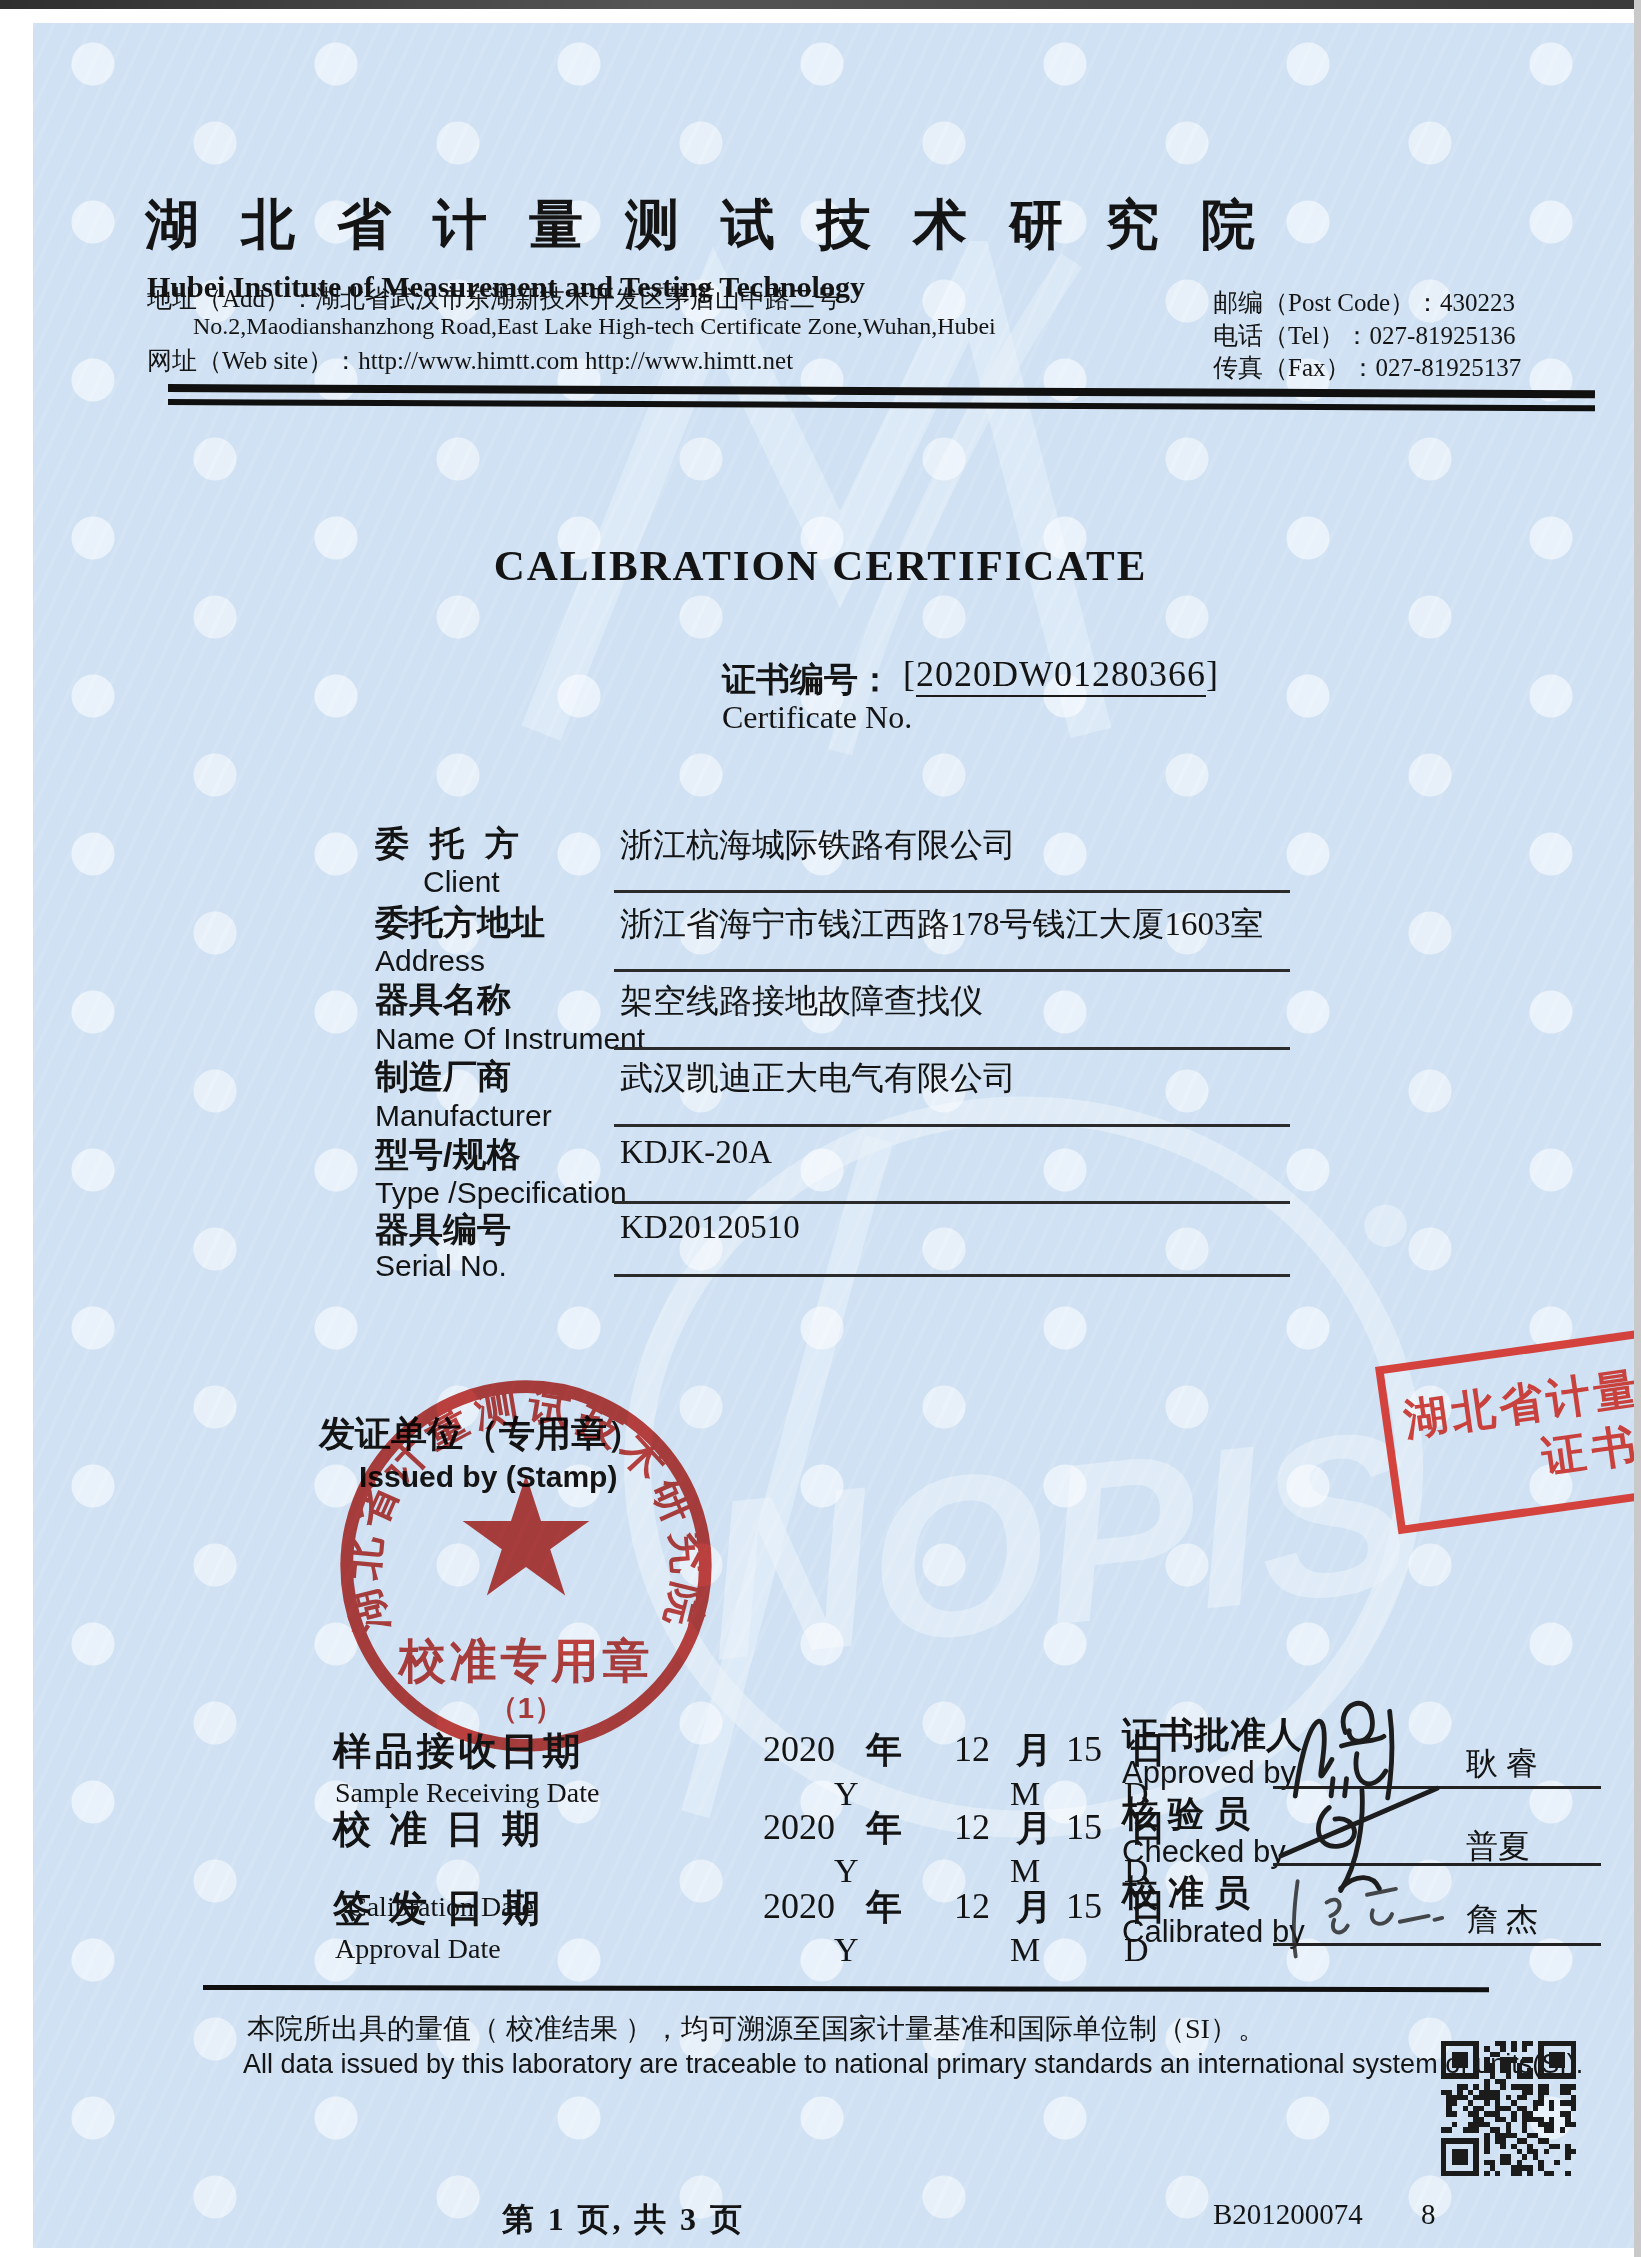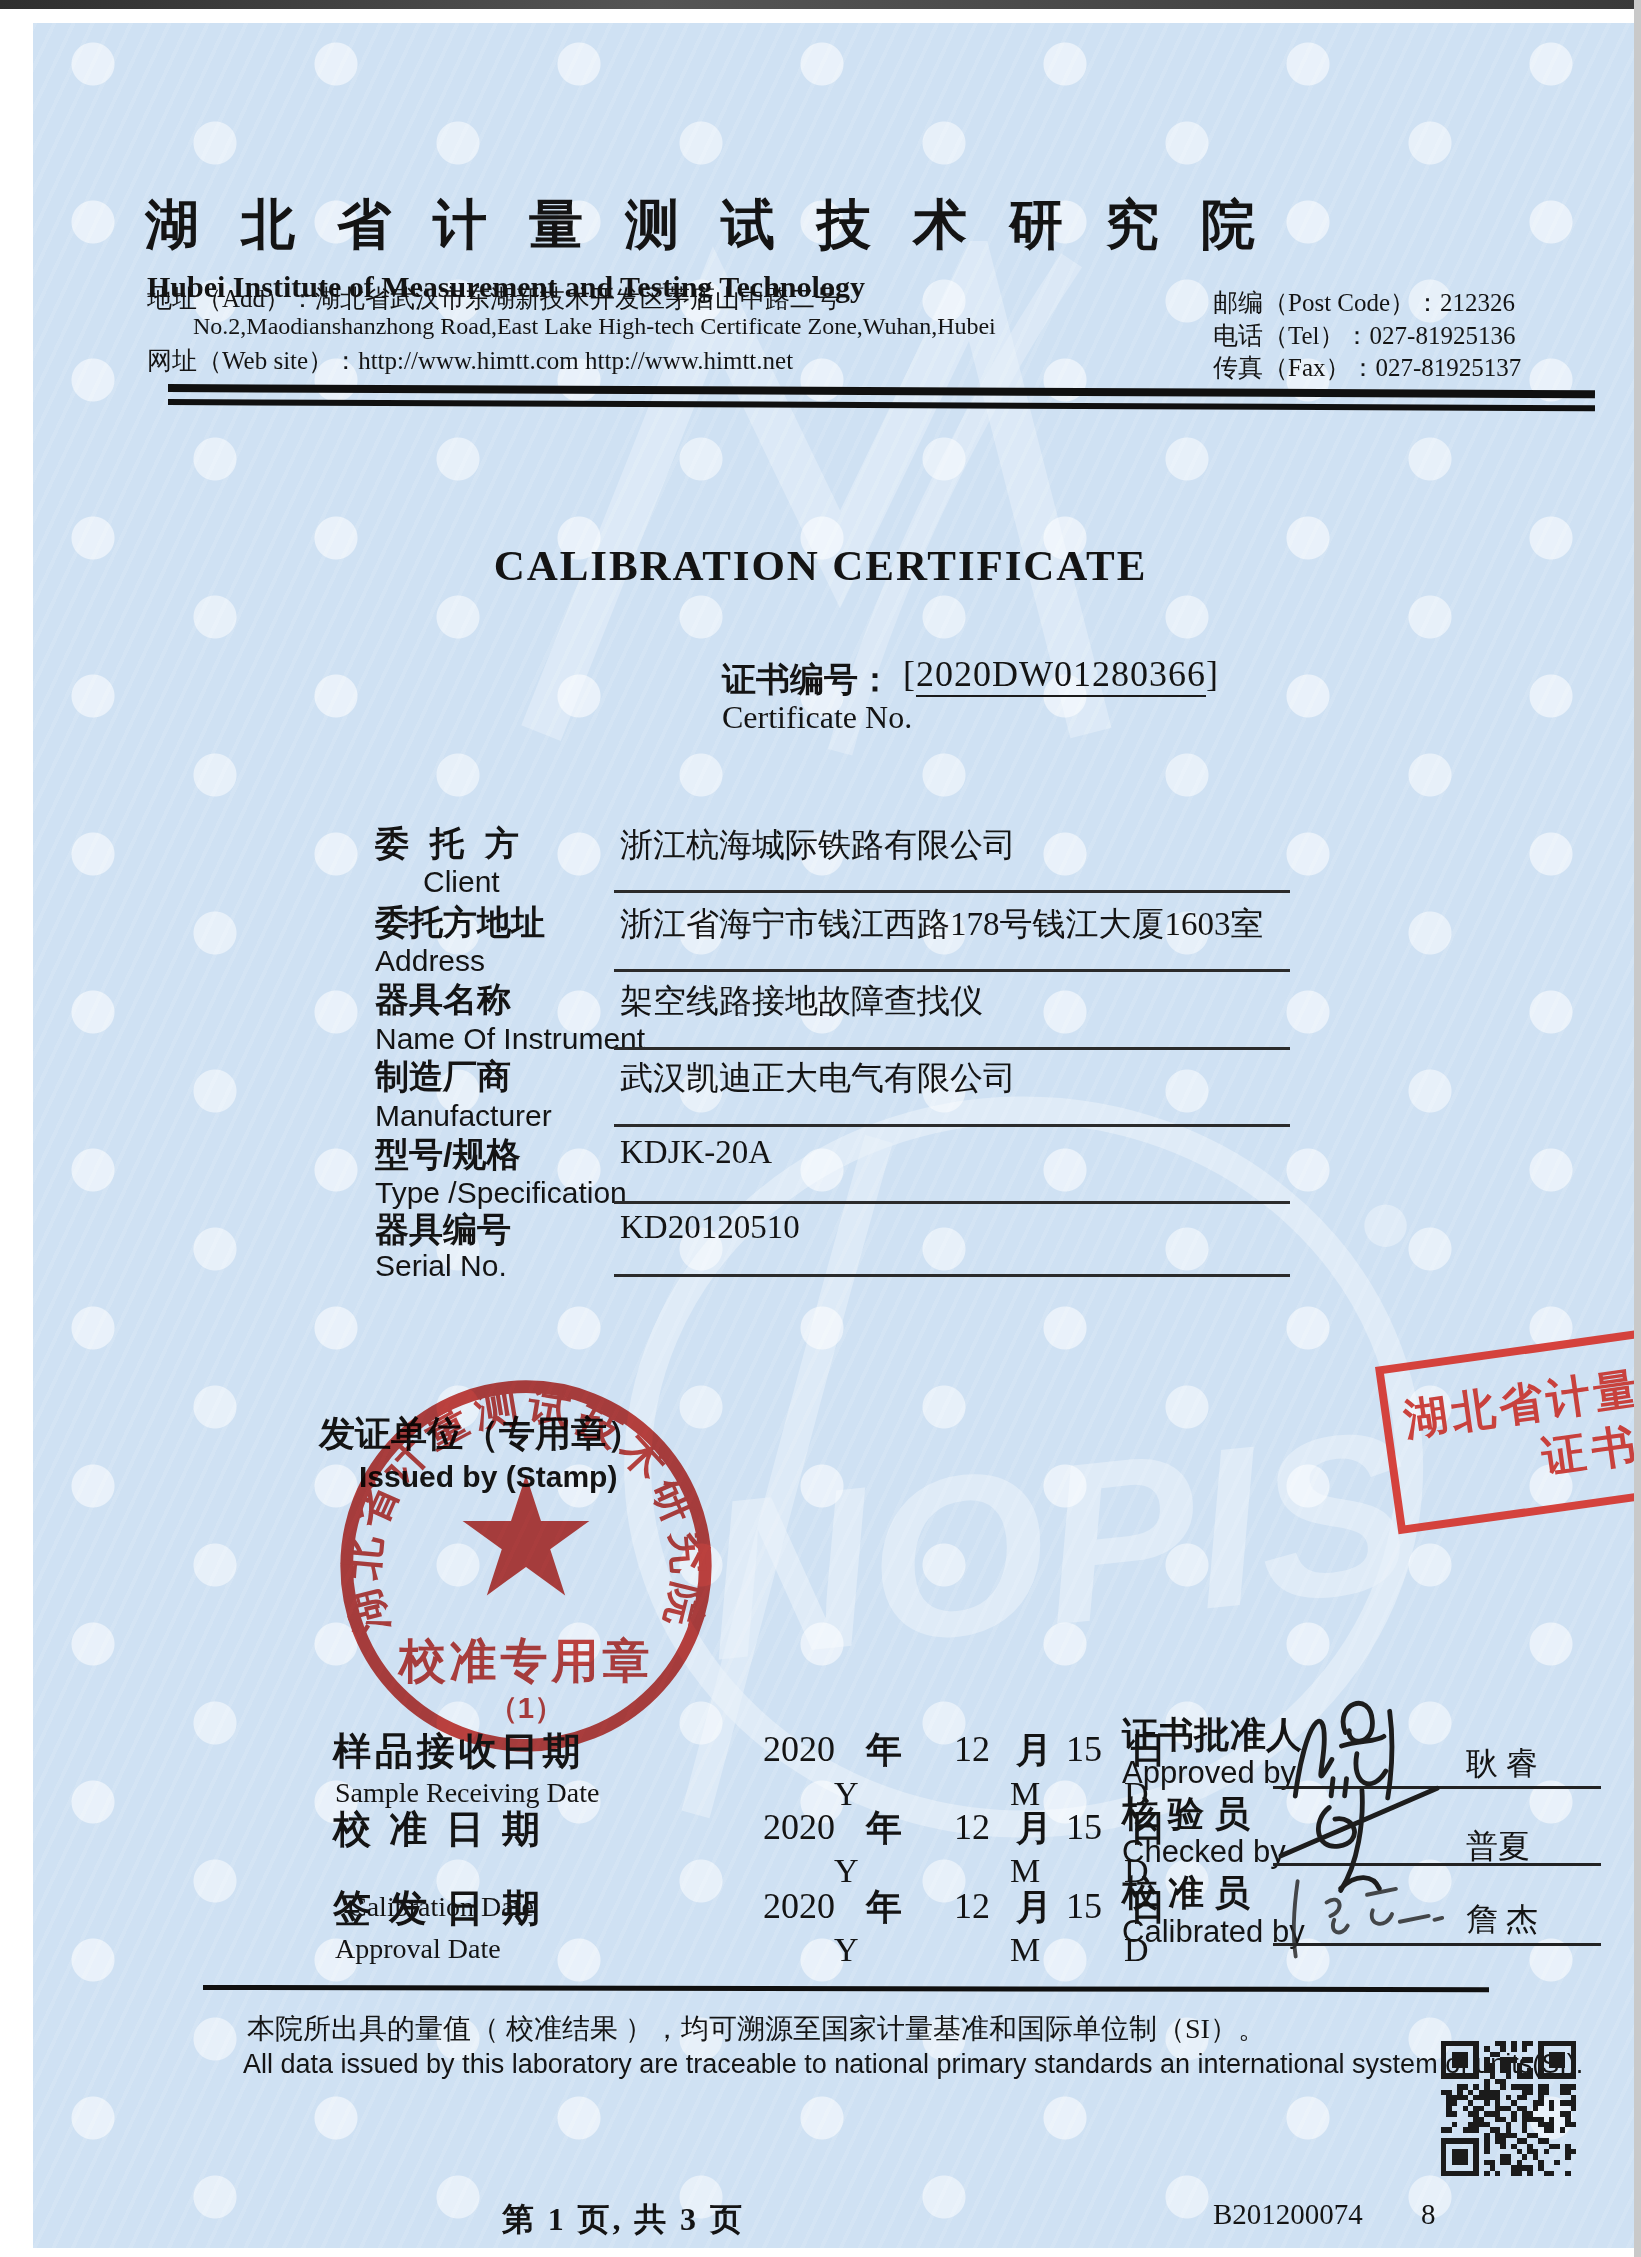--- a/index.html
+++ b/index.html
@@ -51,21 +51,21 @@
     <text x="150" y="600" font-size="235" font-style="italic" font-weight="bold" font-family="Liberation Sans, sans-serif" fill="#ffffff" opacity="0.62" transform="rotate(-6 150 600)">NOPIS</text>
   </svg>
 
   <div class="abs song nowrap" style="left:147px;top:270px;font-size:30px;font-weight:700;">Hubei Institute of Measurement and Testing Technology</div>
   <div class="abs hei nowrap" style="left:145px;top:189px;font-size:54px;letter-spacing:13.5px;">湖 北 省 计 量 测 试 技 术 研 究 院</div>
 
   <div class="abs song nowrap" style="left:147px;top:282px;font-size:25px;">地址（Add）：湖北省武汉市东湖新技术开发区茅店山中路二号</div>
   <div class="abs song nowrap" style="left:193px;top:313px;font-size:24px;">No.2,Maodianshanzhong Road,East Lake High-tech Certificate Zone,Wuhan,Hubei</div>
   <div class="abs song nowrap" style="left:147px;top:344px;font-size:25px;">网址（Web site）：http://www.himtt.com      http://www.himtt.net</div>
 
-  <div class="abs song nowrap" style="left:1213px;top:286px;font-size:25px;">邮编（Post Code）：212326</div>
+  <div class="abs song nowrap" style="left:1213px;top:286px;font-size:25px;">邮编（Post Code）：430223</div>
   <div class="abs song nowrap" style="left:1213px;top:319px;font-size:25px;">电话（Tel）：027-81925136</div>
   <div class="abs song nowrap" style="left:1213px;top:351px;font-size:25px;">传真（Fax）：027-81925137</div>
 
   <div class="rule" style="left:168px;top:384px;width:1427px;height:7.7px;transform:rotate(0.25deg);"></div>
   <div class="rule" style="left:168px;top:399px;width:1427px;height:5.8px;transform:rotate(0.25deg);"></div>
 
   <div class="abs song nowrap" style="left:0;top:541px;width:1641px;text-align:center;font-size:43px;font-weight:700;letter-spacing:1.9px;">CALIBRATION CERTIFICATE</div>
 
   <div class="abs hei nowrap" style="left:722px;top:657px;font-size:34px;">证书编号：</div>
   <div class="abs song nowrap" style="left:903px;top:653px;font-size:36px;letter-spacing:1px;">

